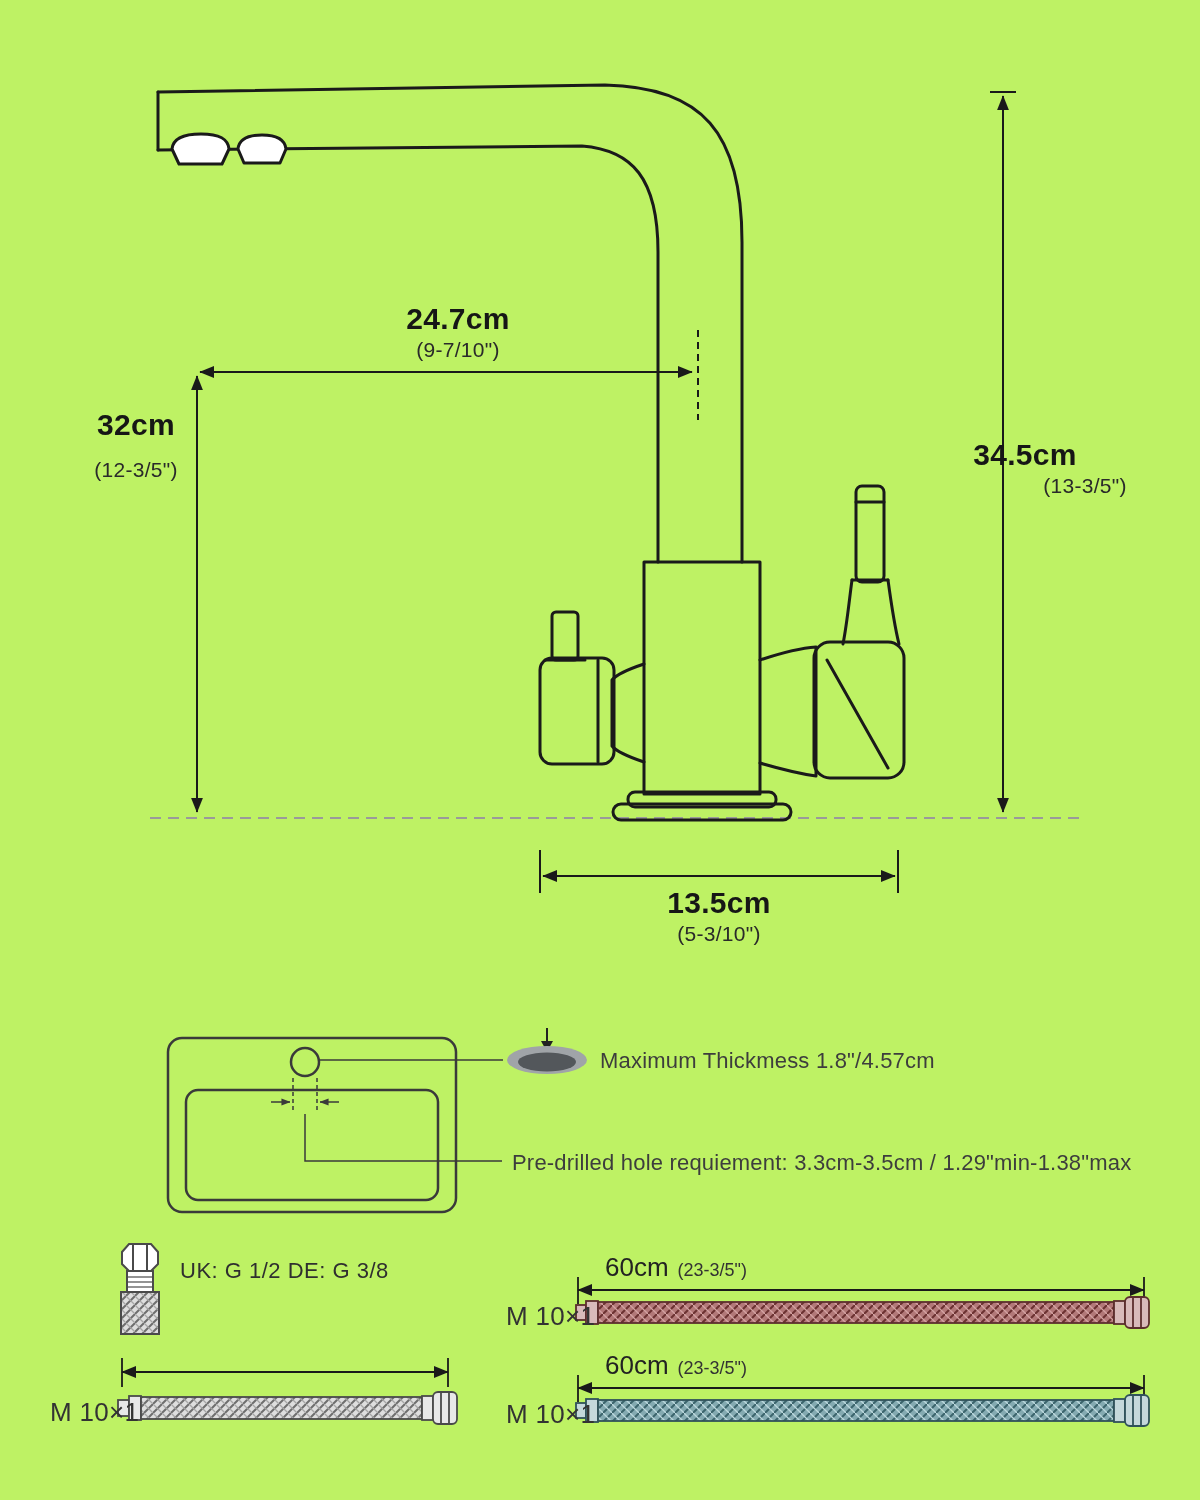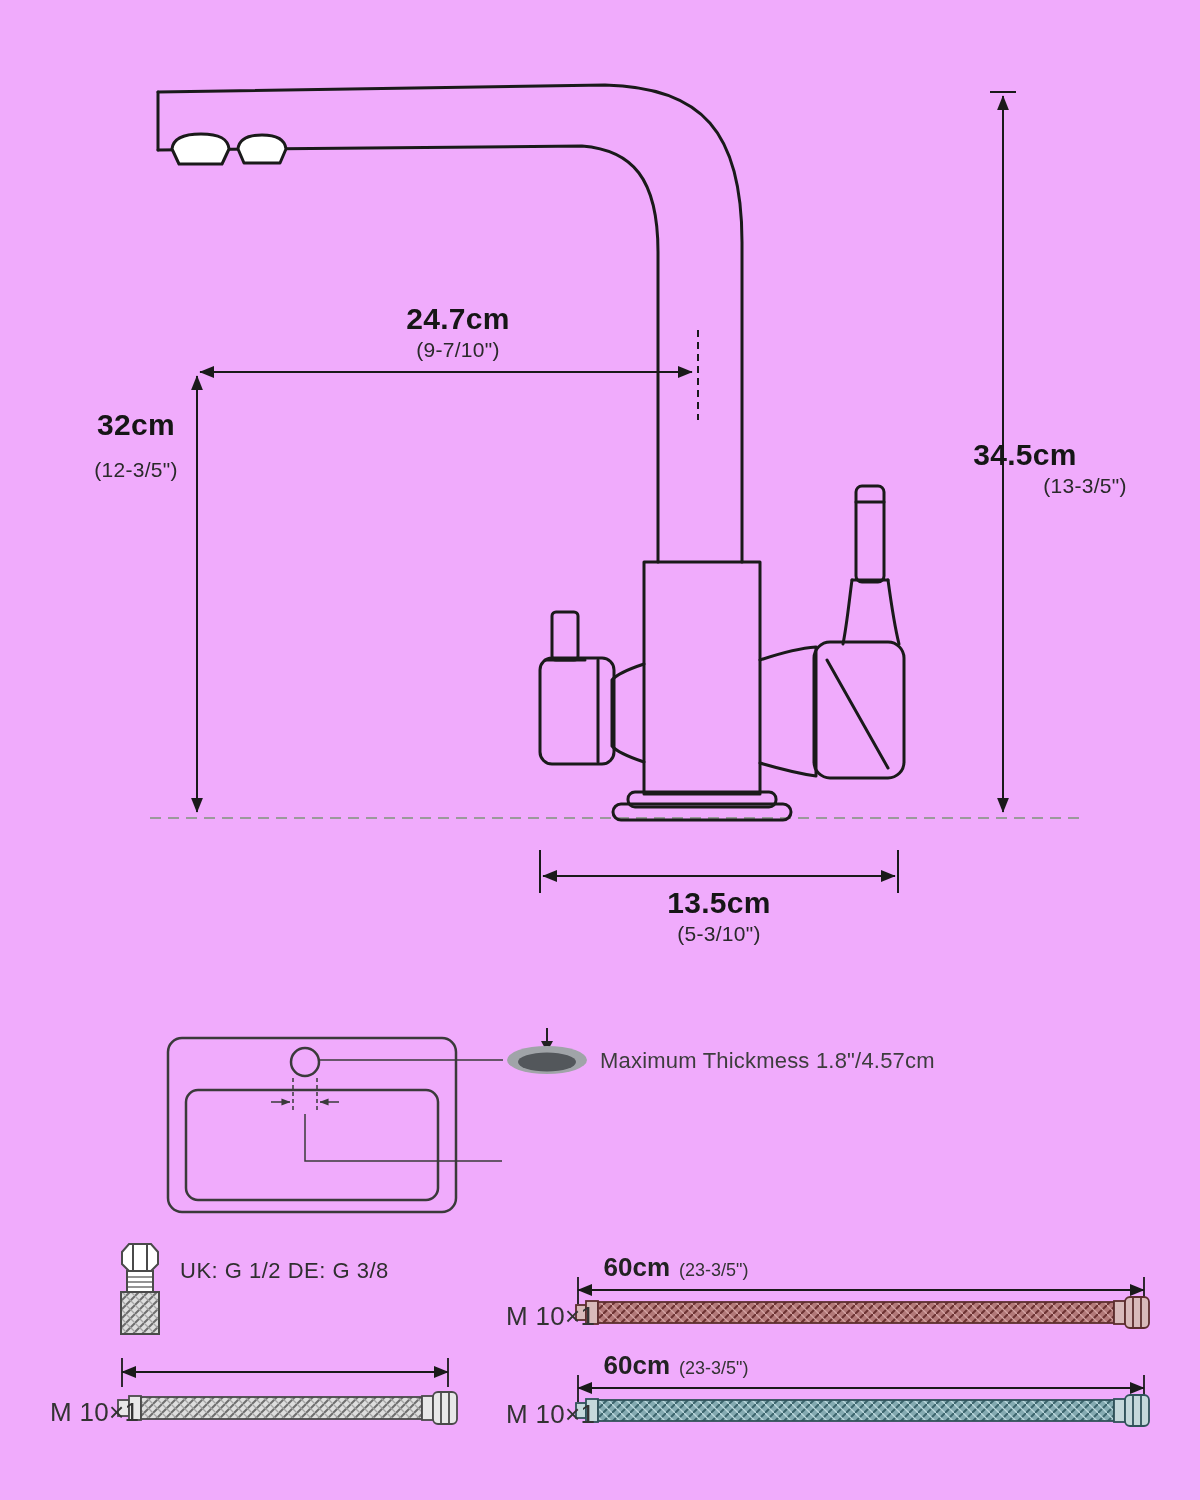--- a/index.html
+++ b/index.html
@@ -1,32 +1,32 @@
 <!DOCTYPE html>
 <html><head>
 <meta charset="utf-8">
 <style>
   * { box-sizing: border-box; margin: 0; padding: 0; }
   html, body { background: #ffffff; }
   .canvas {
     position: relative;
     width: 1200px;
     height: 1500px;
-    background: #f0abfc;
+    background: #bef264;
     font-family: "Liberation Sans", sans-serif;
     overflow: hidden;
   }
   svg.art { position: absolute; left: 0; top: 0; }
   .label { position: absolute; color: #1b1b1b; }
   .dim-val { font-size: 30px; font-weight: 700; text-align: center; letter-spacing: .3px; color: #161616; }
   .dim-sub { font-size: 21px; font-weight: 400; text-align: center; color: #2a2a2a; letter-spacing: .3px; }
   .note { font-size: 22px; color: #3d3d3d; letter-spacing: .2px; }
   .adapter { font-size: 22px; color: #2f2f2f; letter-spacing: .5px; }
   .hose-label { display: flex; align-items: baseline; justify-content: center; gap: 9px; }
-  .hose-len { font-size: 26px; font-weight: 700; color: #222222; text-align: center; }
+  .hose-len { font-size: 26px; font-weight: 400; color: #222222; text-align: center; }
   .hose-alt { font-size: 18px; font-weight: 400; color: #333333; }
   .thread { font-size: 26px; color: #333333; letter-spacing: .3px; }
 </style>
 </head>
 <body>
 
 <div class="canvas">
 
   <svg class="art" width="1200" height="1500" viewBox="0 0 1200 1500">
     <defs>
@@ -190,20 +190,21 @@
   <div class="label dim-val" style="left:56px;top:408px;width:160px">32cm</div>
   <div class="label dim-sub" style="left:56px;top:458px;width:160px">(12-3/5")</div>
 
   <div class="label dim-val" style="left:940px;top:438px;width:170px">34.5cm</div>
   <div class="label dim-sub" style="left:1000px;top:474px;width:170px">(13-3/5")</div>
 
   <div class="label dim-val" style="left:639px;top:886px;width:160px">13.5cm</div>
   <div class="label dim-sub" style="left:639px;top:922px;width:160px">(5-3/10")</div>
 
   <div class="label note" style="left:600px;top:1048px">Maximum Thickmess 1.8"/4.57cm</div>
+  <div class="label note" style="left:512px;top:1150px">Pre-drilled hole requiement: 3.3cm-3.5cm / 1.29"min-1.38"max</div>
   <div class="label adapter" style="left:180px;top:1258px">UK: G 1/2 DE: G 3/8</div>
 
   <div class="label thread" style="left:50px;top:1397px">M 10×1</div>
 
   <div class="label hose-label" style="left:526px;top:1252px;width:300px">
     <span class="hose-len">60cm</span>
     <span class="hose-alt">(23-3/5")</span>
   </div>
   <div class="label thread" style="left:506px;top:1301px">M 10×1</div>
 

